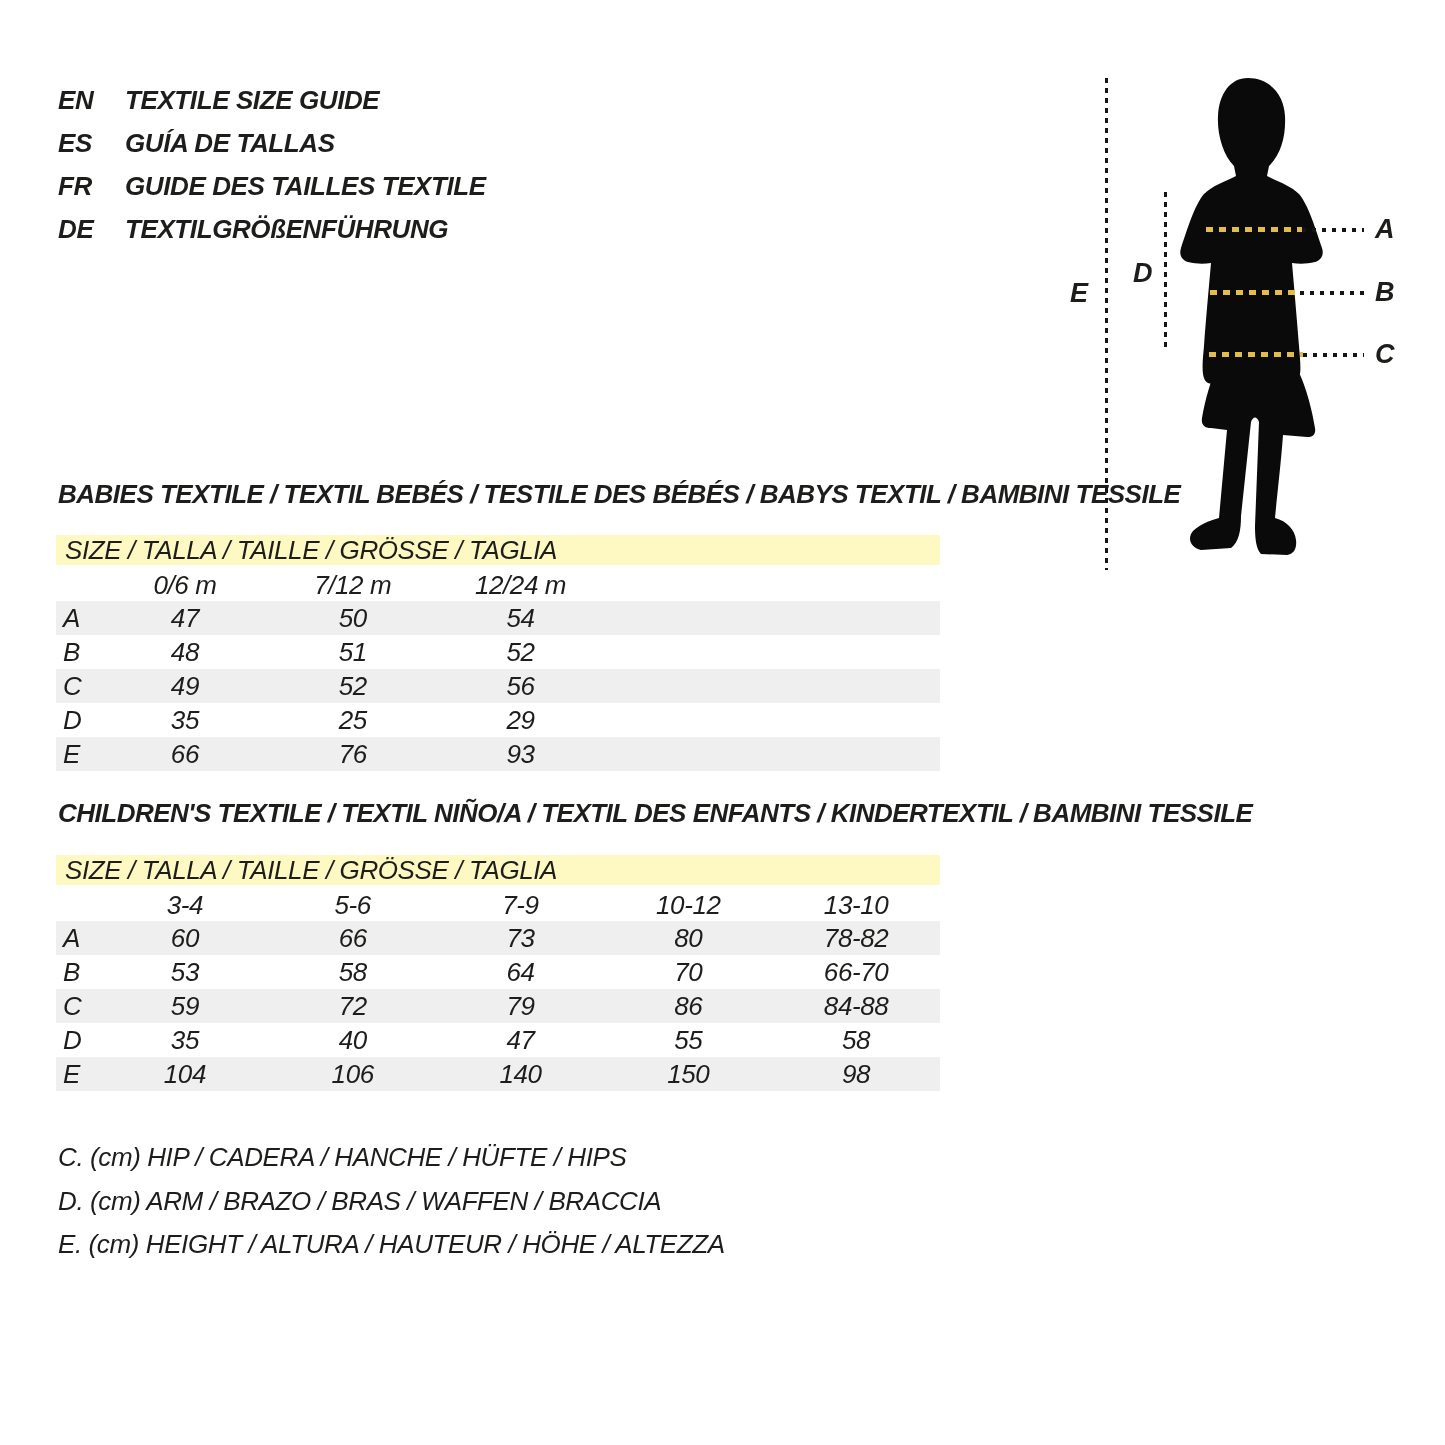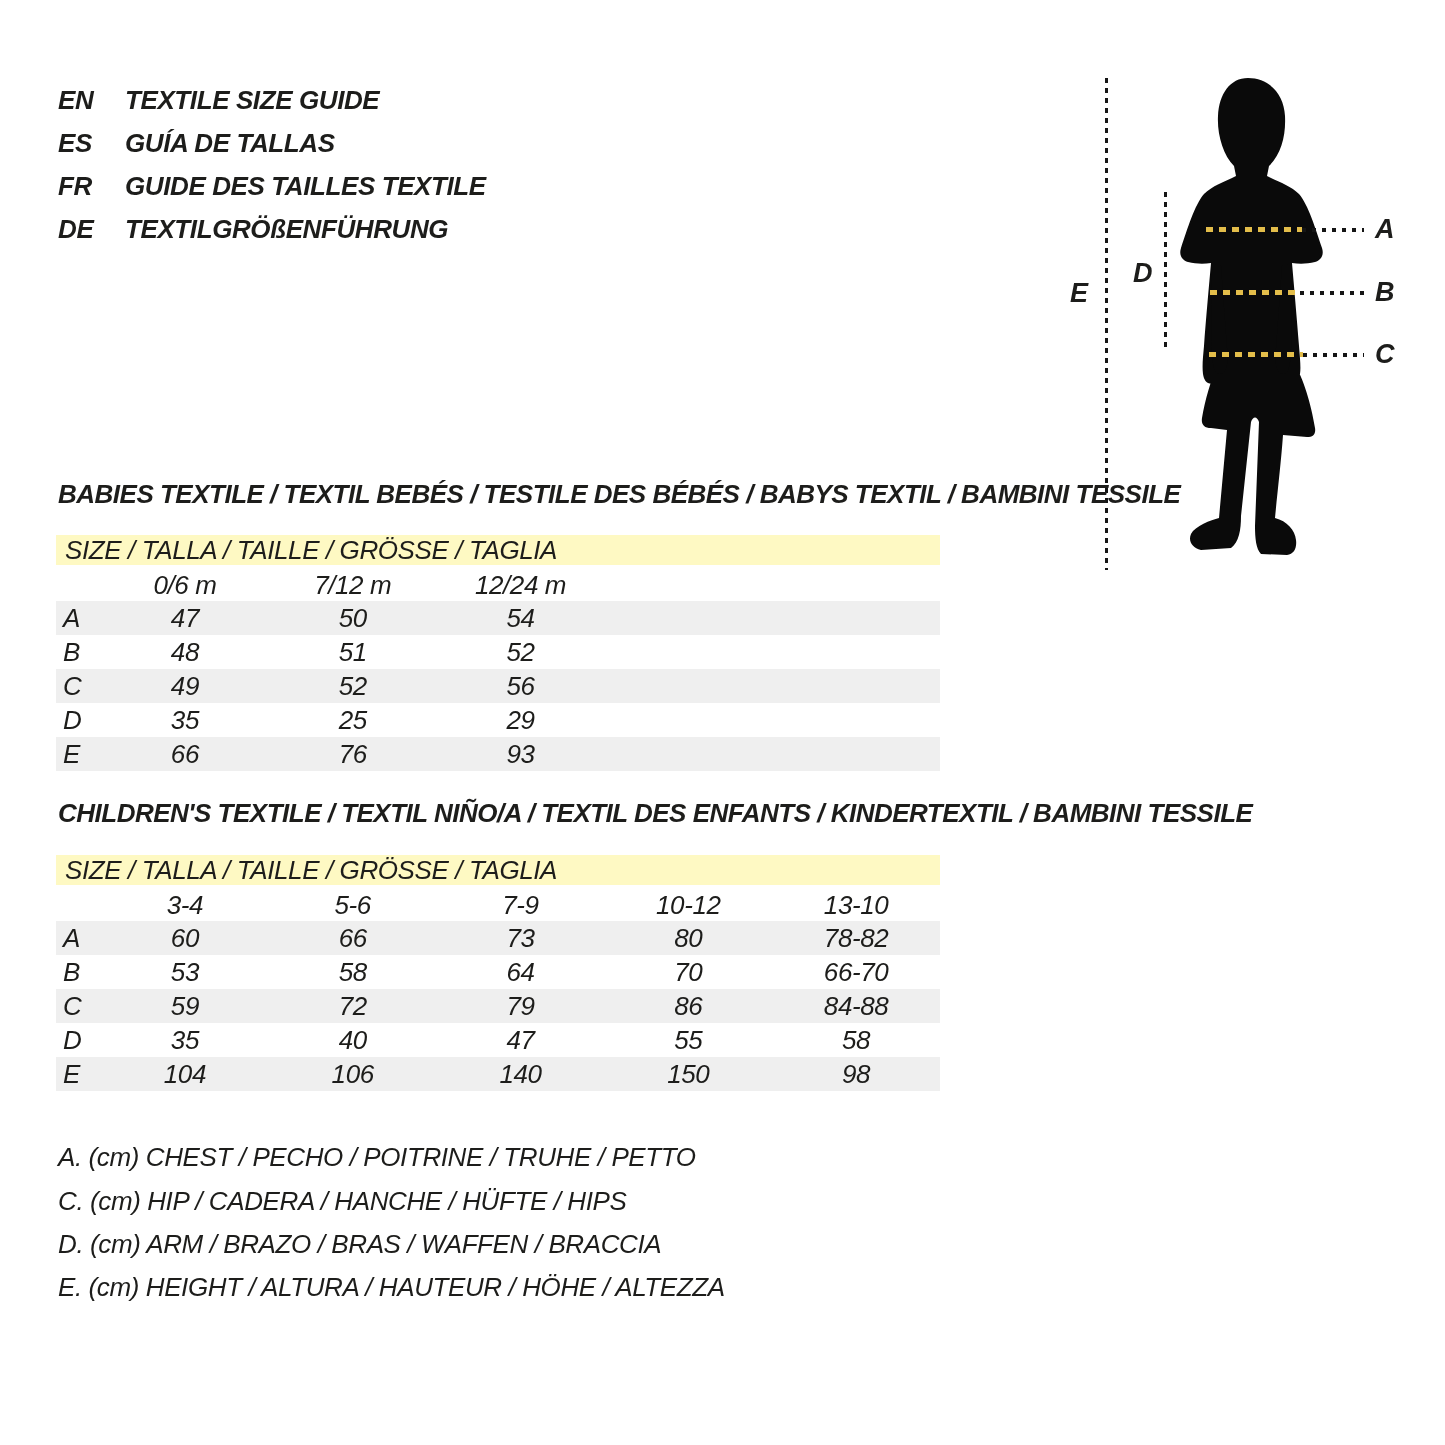--- a/index.html
+++ b/index.html
@@ -221,19 +221,18 @@
       <span class="cl">E</span>
       <span class="cv">104</span>
       <span class="cv">106</span>
       <span class="cv">140</span>
       <span class="cv">150</span>
       <span class="cv">98</span>
     </div>
   </div>
 
   <div class="legend">
-    <div class="legend-line">A. (cm) CHEST / PECHO / POITRINE / TRUHE / PETTO</div>
     <div class="legend-line">C. (cm) HIP / CADERA / HANCHE / HÜFTE / HIPS</div>
     <div class="legend-line">D. (cm) ARM / BRAZO / BRAS / WAFFEN / BRACCIA</div>
     <div class="legend-line">E. (cm) HEIGHT / ALTURA / HAUTEUR / HÖHE / ALTEZZA</div>
   </div>
 
 </div>
 
 </body></html>

